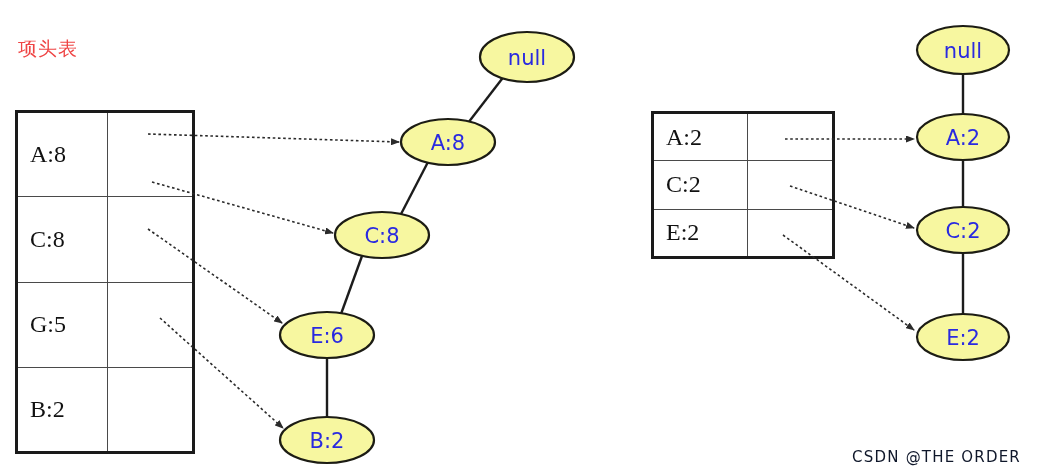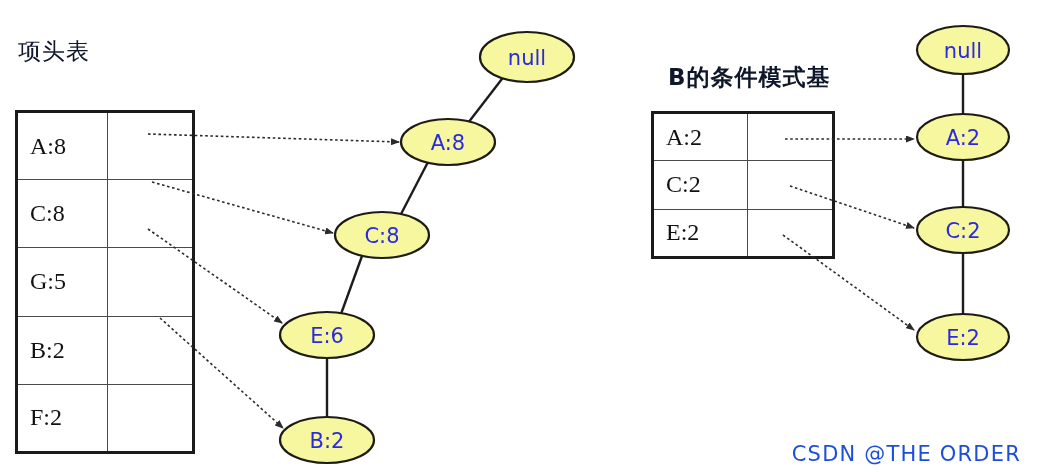--- a/index.html
+++ b/index.html
@@ -21,23 +21,23 @@
   }
   svg.diagram {
     position: absolute;
     left: 0;
     top: 0;
     width: 1037px;
     height: 472px;
   }
   .panel-title {
     position: absolute;
-    color: #0f172a;
+    color: #ef4444;
     font-family: "DejaVu Sans", "Liberation Sans", sans-serif;
-    font-size: 23px;
+    font-size: 19px;
     letter-spacing: 1px;
     white-space: nowrap;
   }
   #title-left {
     left: 18px;
     top: 36px;
   }
   #title-right {
     left: 668px;
     top: 62px;
@@ -110,56 +110,51 @@
   .link-arrow {
     stroke: #2b2b2b;
     stroke-width: 1.6;
     fill: none;
     stroke-dasharray: 2.6 2.6;
   }
   .watermark {
     position: absolute;
     right: 16px;
     bottom: 6px;
-    color: #1d4ed8;
+    color: #0f172a;
     font-family: "DejaVu Sans", "Liberation Sans", sans-serif;
-    font-size: 21px;
+    font-size: 15px;
     letter-spacing: 1.2px;
     white-space: nowrap;
   }
 </style>
 </head>
 <body>
 
 <div id="stage">
 
   <div class="panel-title" id="title-left">项头表</div>
 
-  <div class="panel-title" id="title-right">B的条件模式基</div>
 
   <table class="header-table" id="table-left">
     <tbody>
       <tr>
         <td class="label-cell">A:8</td>
         <td class="link-cell"></td>
       </tr>
       <tr>
         <td class="label-cell">C:8</td>
         <td class="link-cell"></td>
       </tr>
       <tr>
         <td class="label-cell">G:5</td>
         <td class="link-cell"></td>
       </tr>
       <tr>
         <td class="label-cell">B:2</td>
-        <td class="link-cell"></td>
-      </tr>
-      <tr>
-        <td class="label-cell">F:2</td>
         <td class="link-cell"></td>
       </tr>
     </tbody>
   </table>
 
   <table class="header-table" id="table-right">
     <tbody>
       <tr>
         <td class="label-cell">A:2</td>
         <td class="link-cell"></td>

